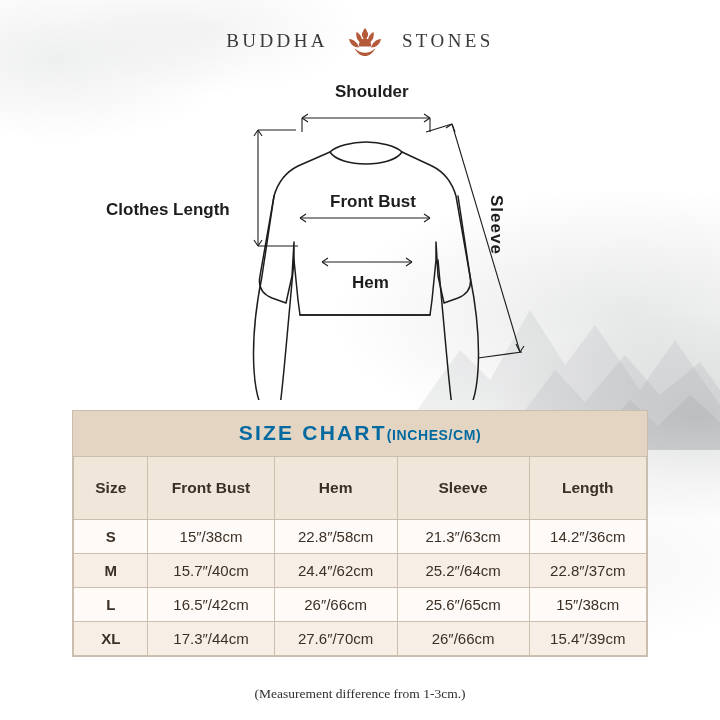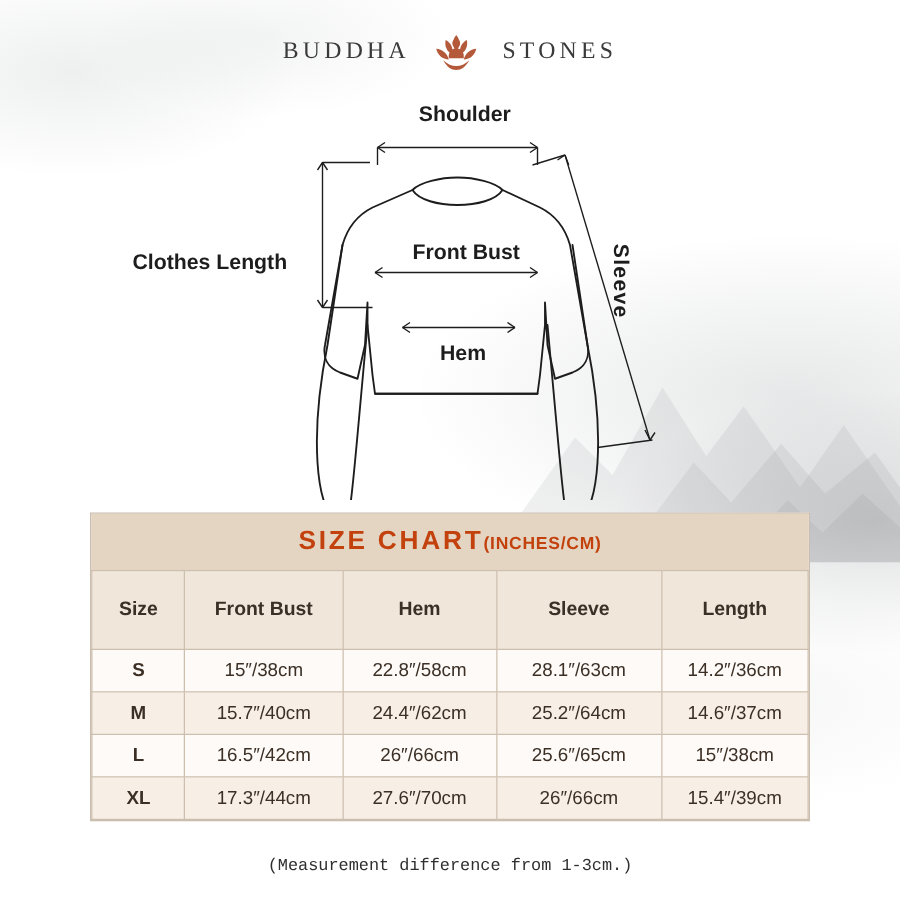--- a/index.html
+++ b/index.html
@@ -101,21 +101,21 @@
     width: 576px;
     border: 1px solid #c9bdb0;
     box-sizing: border-box;
     background: #fdfaf7;
   }
   .chart-title {
     background: #e4d5c3;
     text-align: center;
     padding: 10px 0 11px 0;
     font-family: "Liberation Sans", sans-serif;
-    color: #c2410c;
+    color: #0369a1;
     letter-spacing: 1px;
   }
   .chart-title .t-main {
     font-size: 21px;
     font-weight: bold;
     letter-spacing: 2.2px;
   }
   .chart-title .t-sub {
     font-size: 14px;
     font-weight: bold;
@@ -157,21 +157,21 @@
   .col-len   { width: 20.5%; }
 
   .footnote {
     position: absolute;
     top: 686px;
     left: 0;
     width: 100%;
     text-align: center;
     font-size: 13.5px;
     color: #2f2f2f;
-    font-family: Liberation Mono, monospace;
+    font-family: Liberation Serif, serif;
   }
 </style>
 </head>
 <body>
 
 <div class="bg-wash"></div>
 
 <svg class="mountain-svg" viewBox="0 0 330 260" preserveAspectRatio="none">
   <path d="M20 230 L70 160 L100 190 L140 120 L175 175 L205 135 L250 200 L285 150 L330 215 L330 260 L0 260 Z" fill="rgba(90,96,100,0.17)"></path>
   <path d="M120 240 L165 180 L195 212 L235 165 L270 205 L310 172 L330 200 L330 260 L100 260 Z" fill="rgba(70,76,80,0.15)"></path>
@@ -301,29 +301,29 @@
         <th class="col-hem">Hem</th>
         <th class="col-slv">Sleeve</th>
         <th class="col-len">Length</th>
       </tr>
     </thead>
     <tbody>
       <tr>
         <td class="size-col">S</td>
         <td>15″/38cm</td>
         <td>22.8″/58cm</td>
-        <td>28.1″/63cm</td>
+        <td>21.3″/63cm</td>
         <td>14.2″/36cm</td>
       </tr>
       <tr>
         <td class="size-col">M</td>
         <td>15.7″/40cm</td>
         <td>24.4″/62cm</td>
         <td>25.2″/64cm</td>
-        <td>14.6″/37cm</td>
+        <td>22.8″/37cm</td>
       </tr>
       <tr>
         <td class="size-col">L</td>
         <td>16.5″/42cm</td>
         <td>26″/66cm</td>
         <td>25.6″/65cm</td>
         <td>15″/38cm</td>
       </tr>
       <tr>
         <td class="size-col">XL</td>

